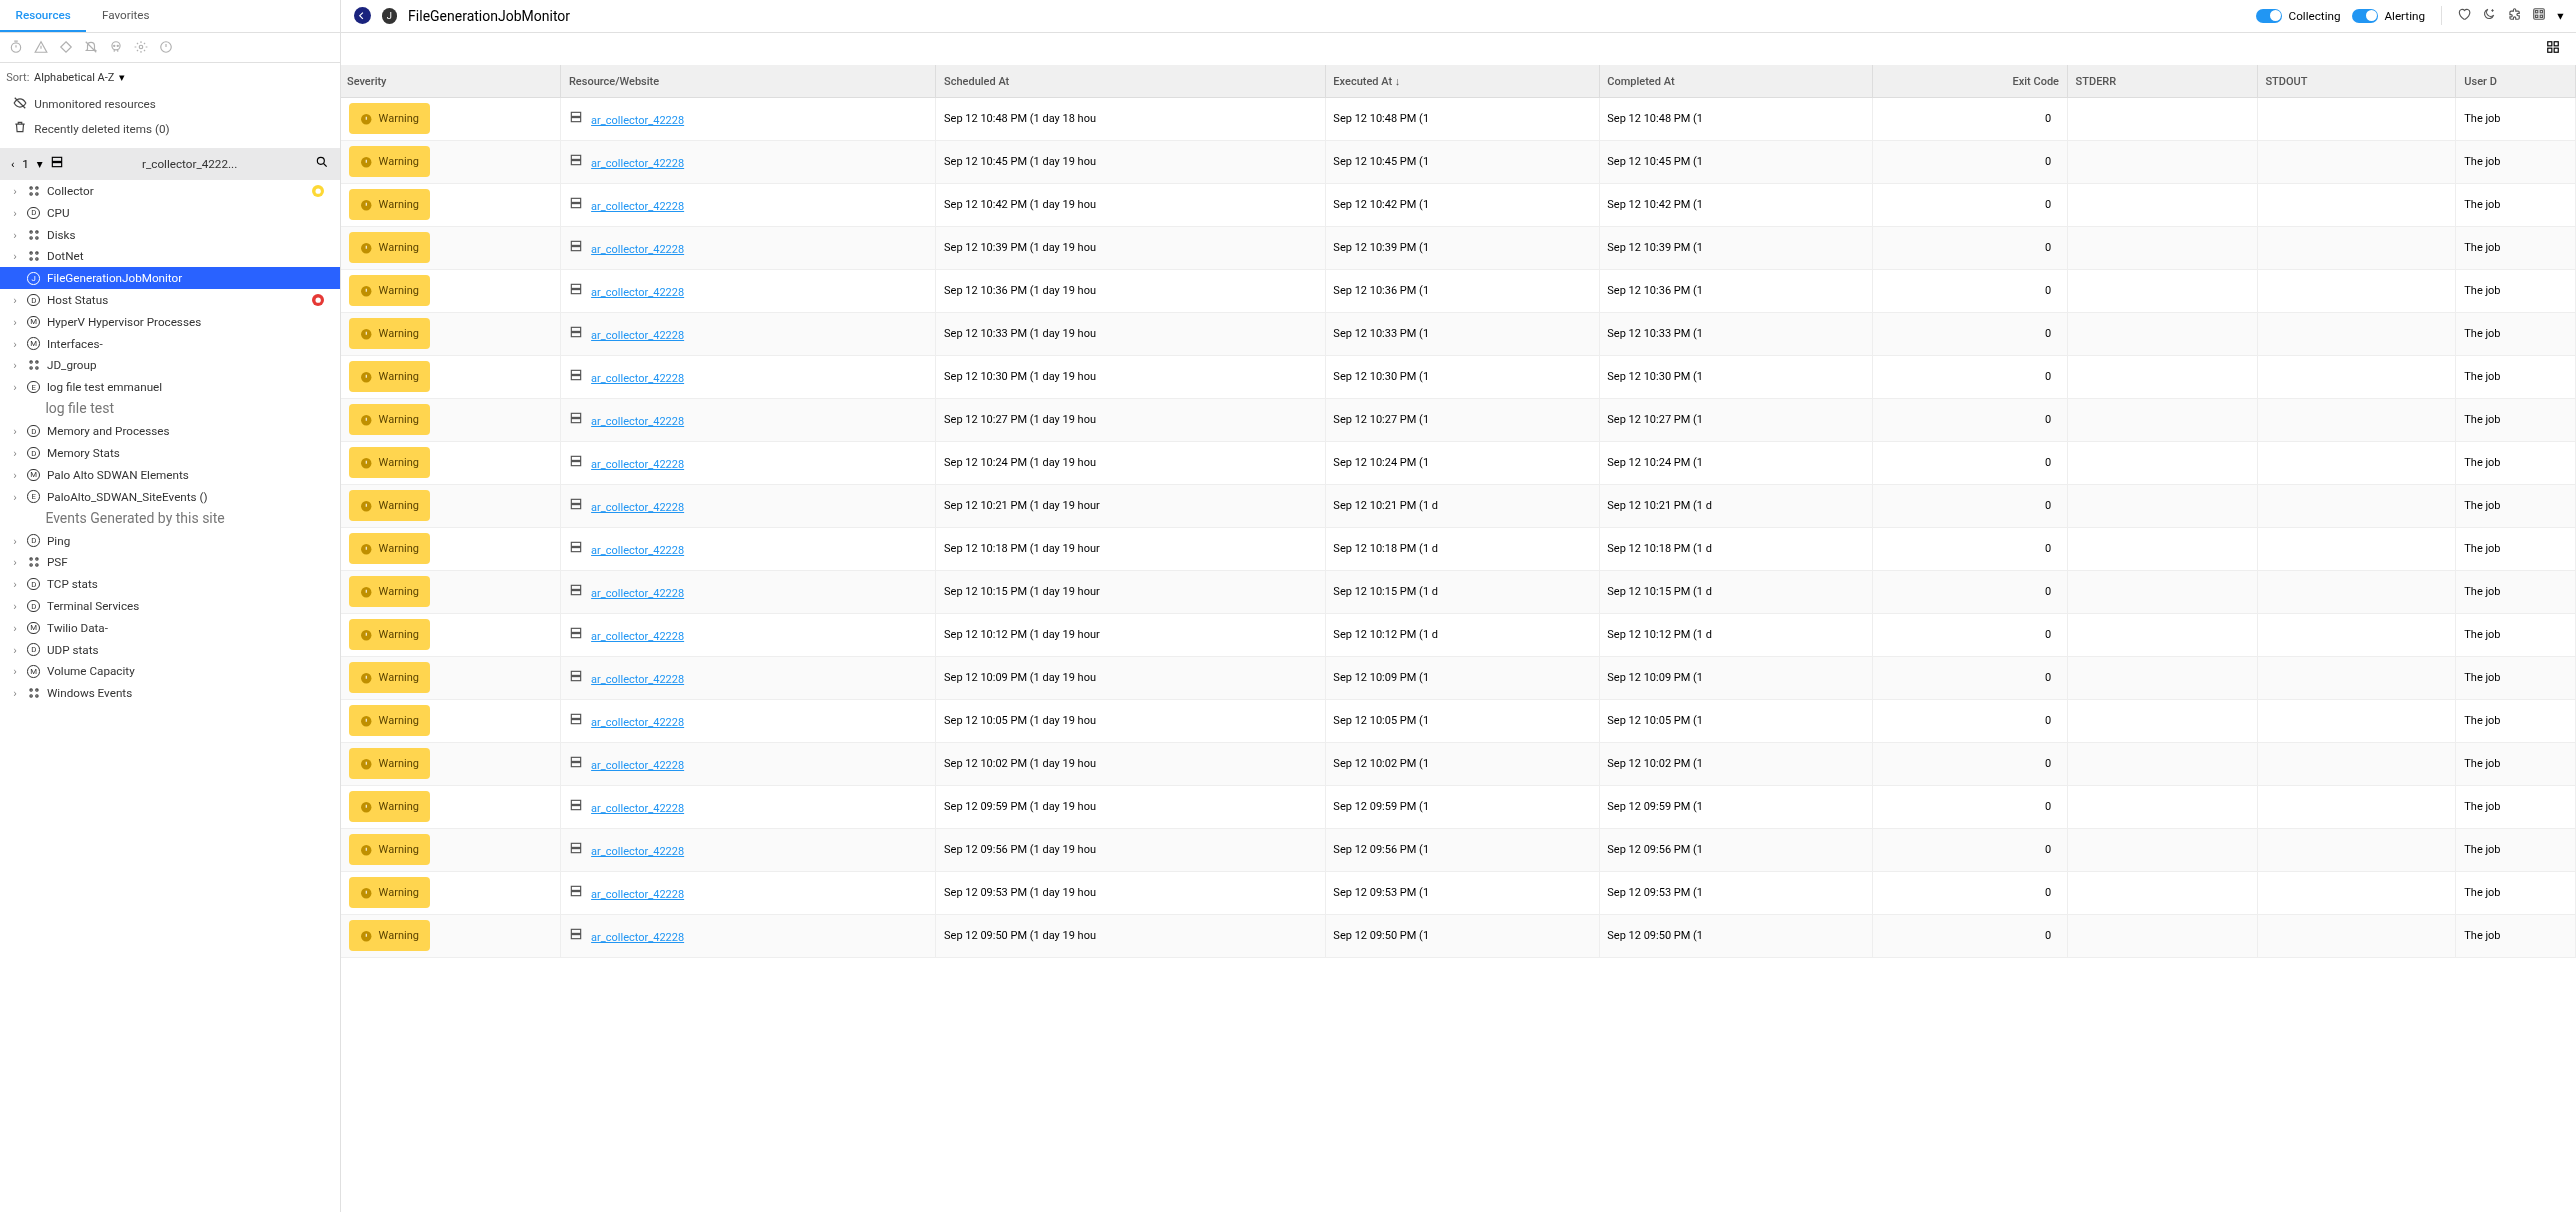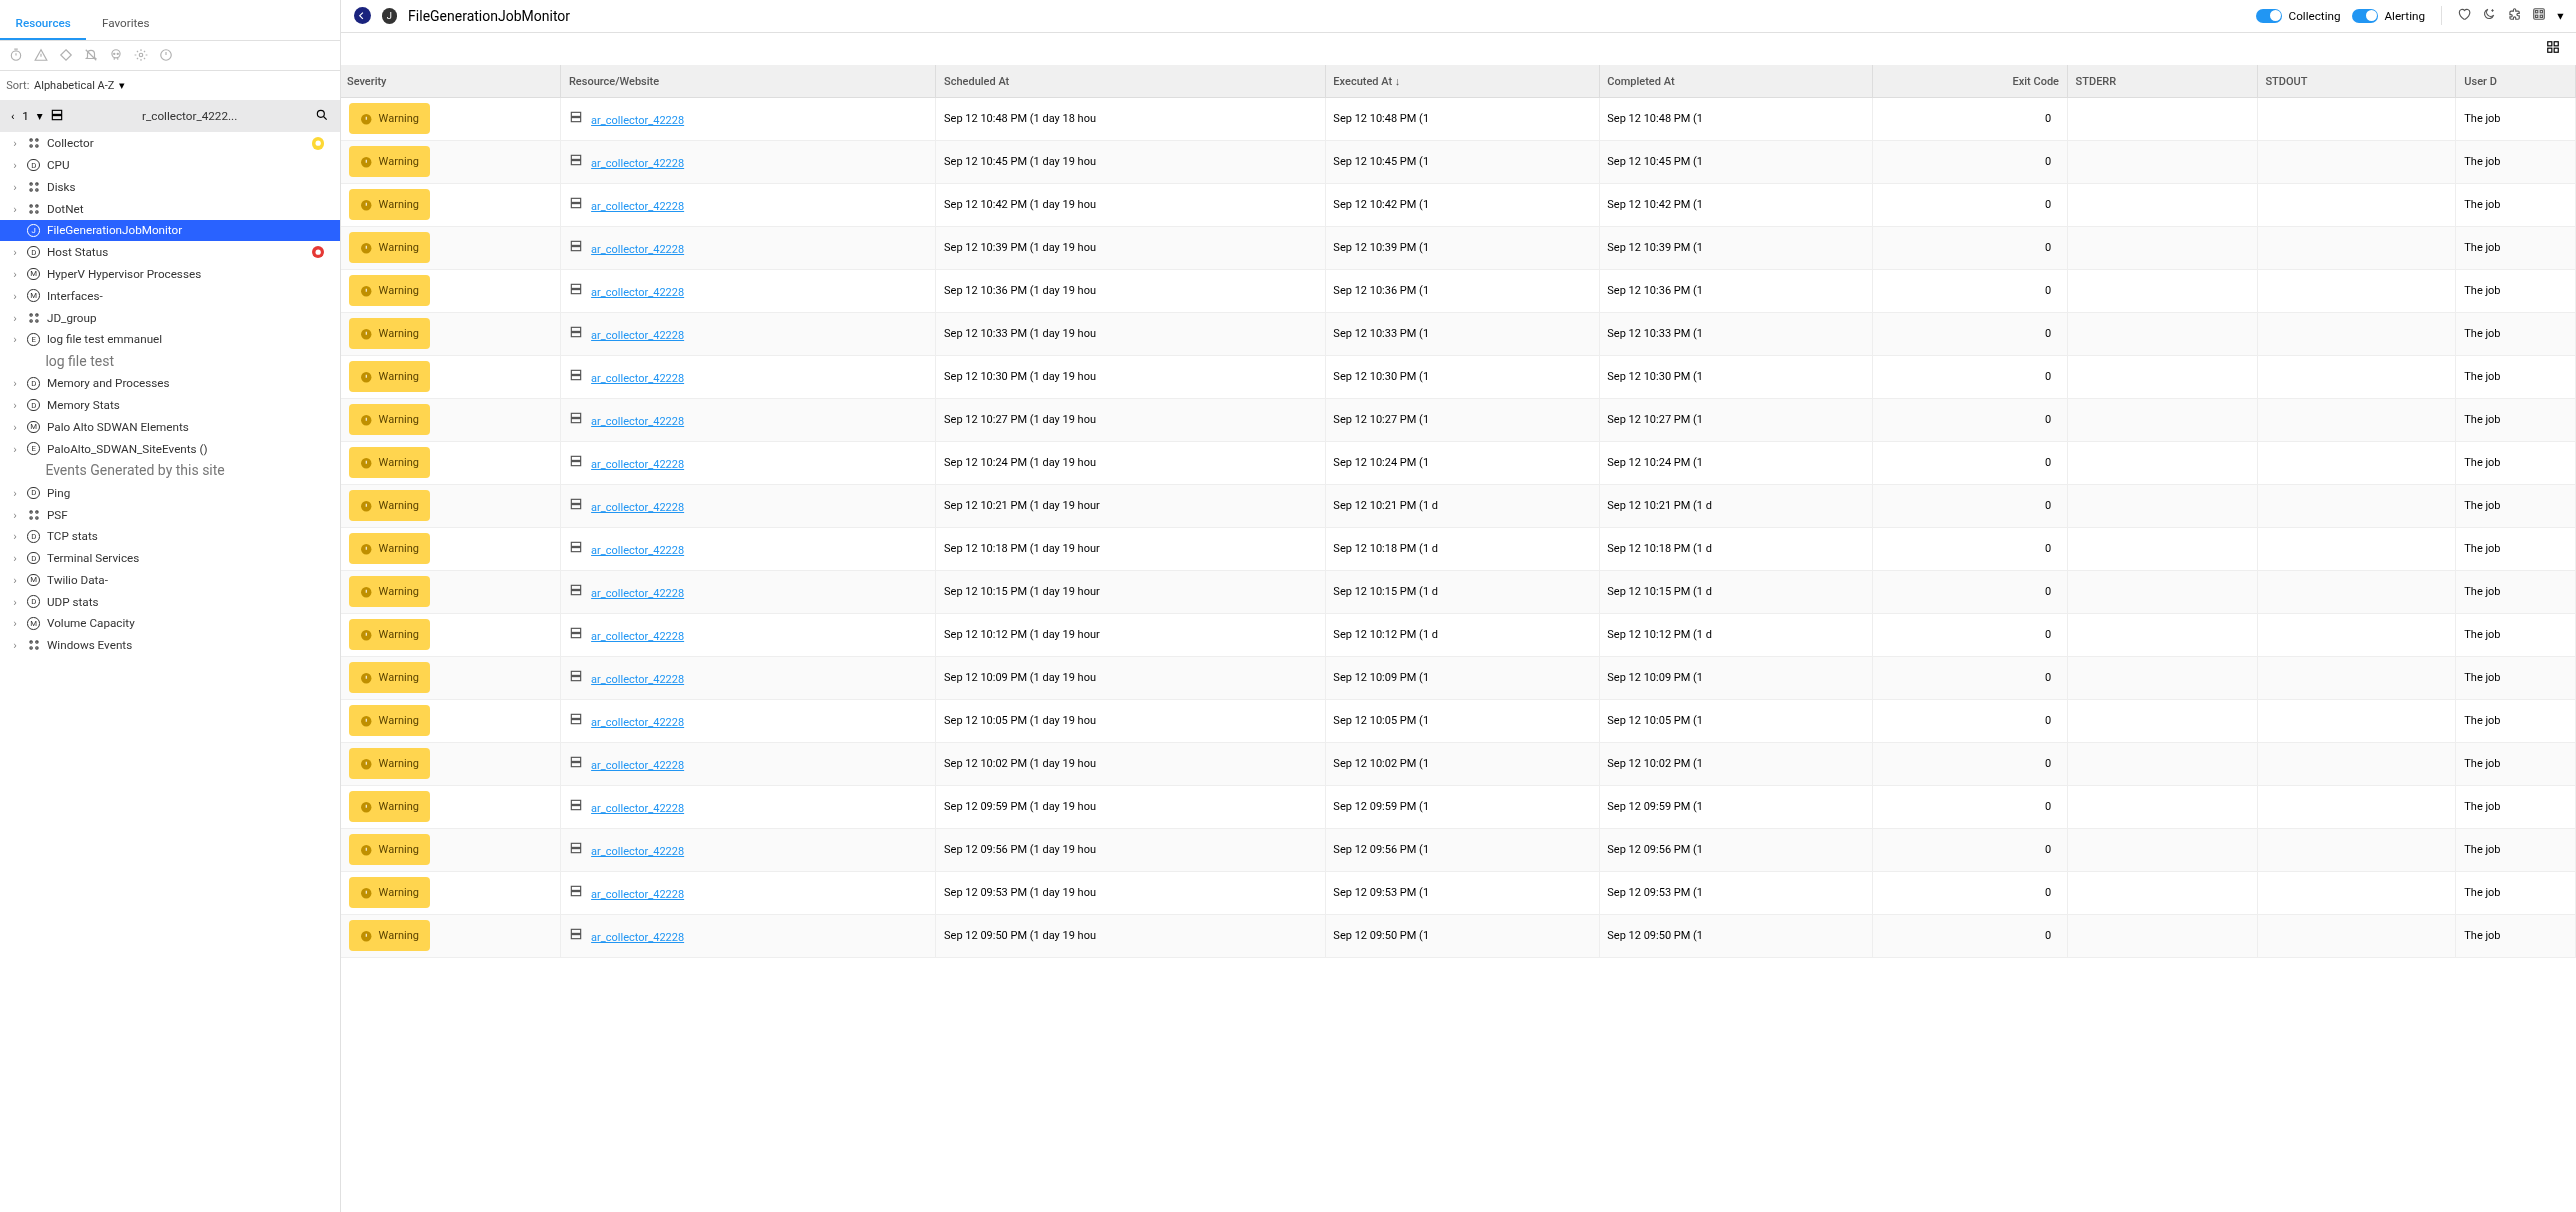--- a/index.html
+++ b/index.html
@@ -1,18 +1,18 @@
 <!DOCTYPE html>
 <html style="font-size:12.5px"><head>
 <meta charset="utf-8">
 <style>
 * { box-sizing: border-box; margin: 0; padding: 0; font-family: -apple-system, BlinkMacSystemFont, "Segoe UI", Roboto, Helvetica, Arial, sans-serif; }
 body { display: flex; width: 2576px; height: 1213px; background: #fff; transform-origin: top left; }
 .sidebar { width: 341px; border-right: 0.8px solid #e0e0e0; display: flex; flex-direction: column; flex-shrink: 0; }
-.tabs-top { display: flex; border-bottom: 0.8px solid #e0e0e0; margin-top: 8px; }
+.tabs-top { display: flex; border-bottom: 0.8px solid #e0e0e0; }
 .tabs-top .tab { padding: 7.8px 15.6px; cursor: pointer; font-size: 11.7px; color: #555; }
 .tabs-top .tab.active { color: #2196F3; border-bottom: 2.3px solid #2196F3; font-weight: 500; }
 .icon-row { display: flex; gap: 11px; padding: 7.8px 9.4px; border-bottom: 0.8px solid #e0e0e0; }
 .icon-row .ic { width: 14px; height: 14px; color: #b0b0b0; }
 .sort-row { display: flex; align-items: center; padding: 7.8px 6.3px; font-size: 11px; gap: 4.7px; }
 .sort-row .label { color: #666; }
 .sort-row .value { color: #333; }
 .filter-rows { padding: 0 12.5px 6.3px 12.5px; }
 .filter-row { display: flex; align-items: center; gap: 7.8px; padding: 3.9px 0; font-size: 11.7px; color: #444; }
 .nav-row { display: flex; align-items: center; gap: 7.8px; padding: 7.8px 11px; background: #e9e9ea; font-size: 11.7px; }
@@ -89,20 +89,34 @@
     <span class="ic"><svg class="svgic" viewBox="0 0 24 24">
           <circle cx="12" cy="12" r="9"></circle>
           <path d="M12 7v5"></path>
         </svg></span>
   </div>
   <div class="sort-row">
     <span class="label">Sort:</span>
     <span class="value">Alphabetical A-Z</span>
     <span>▾</span>
   </div>
+  <div class="filter-rows">
+    <div class="filter-row">
+      <span><svg class="svgic" viewBox="0 0 24 24">
+            <path d="M2 12s4-7 10-7 10 7 10 7-4 7-10 7-10-7-10-7zM3 3l18 18"></path>
+          </svg></span>
+      <span>Unmonitored resources</span>
+    </div>
+    <div class="filter-row">
+      <span><svg class="svgic" viewBox="0 0 24 24">
+            <path d="M4 7h16M9 7V4h6v3M6 7l1 13h10l1-13"></path>
+          </svg></span>
+      <span>Recently deleted items (0)</span>
+    </div>
+  </div>
   <div class="nav-row">
     <span>‹</span>
     <span>1</span>
     <span>▾</span>
     <span><svg class="svgic" viewBox="0 0 24 24">
           <rect x="4" y="4" width="16" height="7"></rect>
           <rect x="4" y="13" width="16" height="7"></rect>
         </svg></span>
     <span class="grow">r_collector_4222...</span>
     <span><svg class="svgic" viewBox="0 0 24 24">

